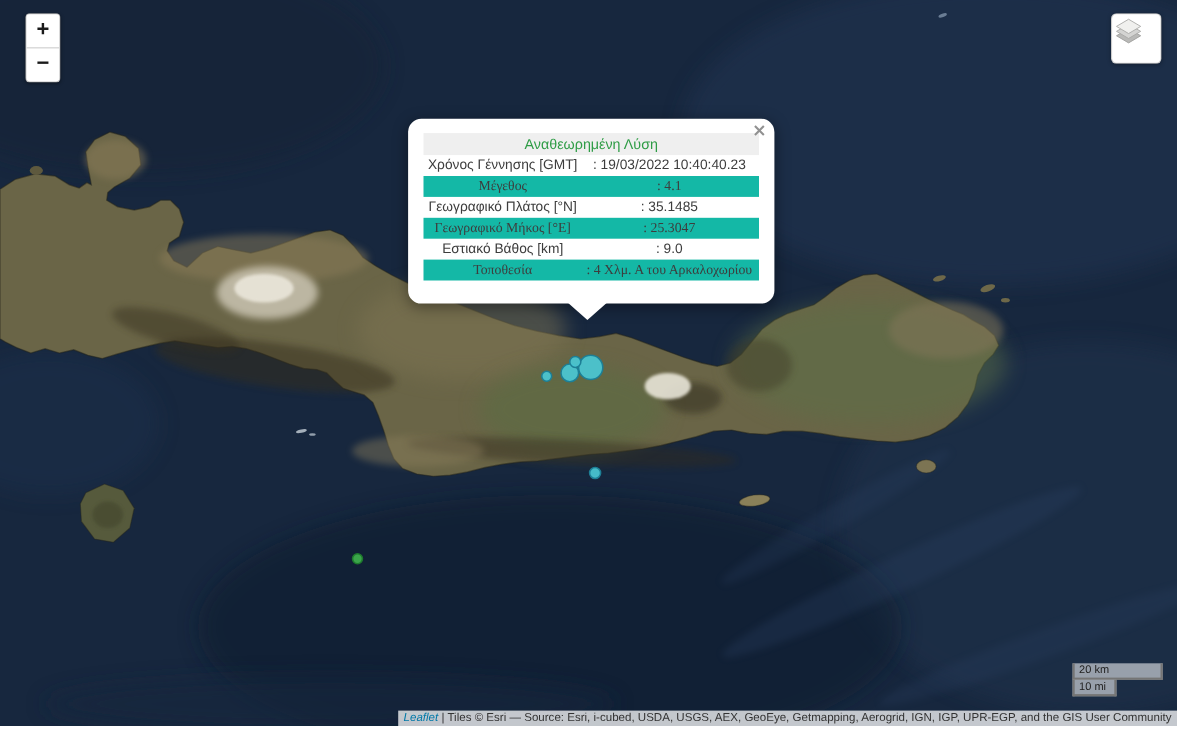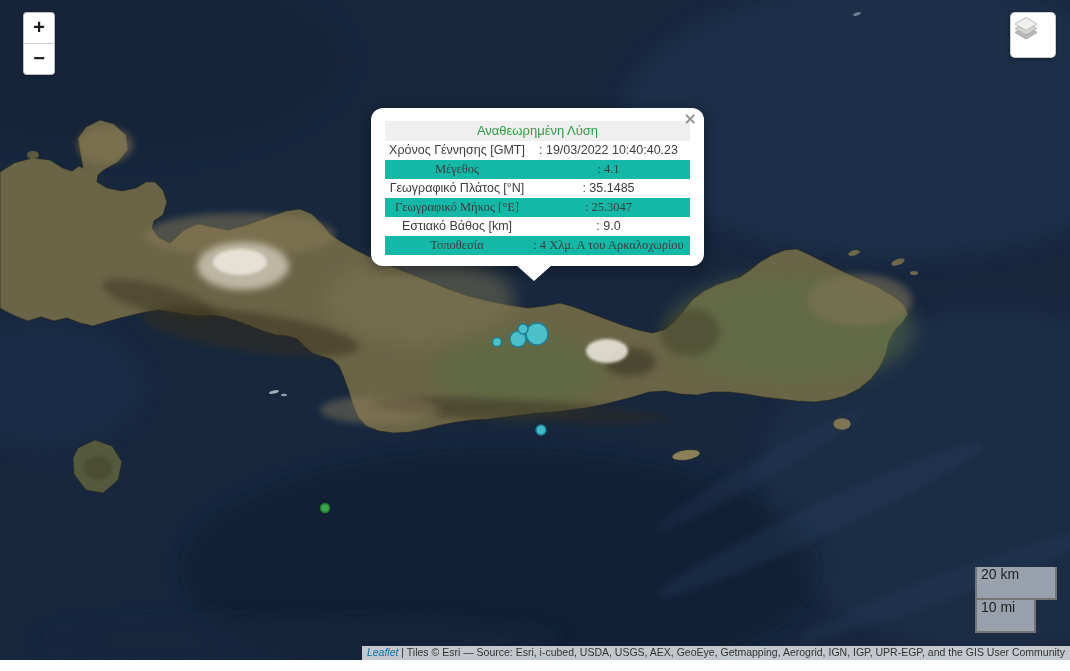--- a/index.html
+++ b/index.html
@@ -10,37 +10,37 @@
   
   .zoom-ctl{position:absolute;left:23px;top:12px;width:30px;border:1px solid rgba(0,0,0,0.25);border-radius:4px;background:#fff;box-shadow:0 1px 3px rgba(0,0,0,0.35);overflow:hidden;}
   .zoom-btn{width:30px;height:30px;line-height:29px;text-align:center;font-size:20px;font-weight:bold;color:#1a1a1a;cursor:pointer;user-select:none;}
   .zoom-btn.first{border-bottom:1px solid #ccc;}
 
   
   .layers-ctl{position:absolute;right:14px;top:12px;width:44px;height:44px;background:#fff;border:1px solid rgba(0,0,0,0.2);border-radius:5px;box-shadow:0 1px 4px rgba(0,0,0,0.3);cursor:pointer;display:flex;align-items:center;justify-content:center;}
 
   
   .popup{position:absolute;left:371px;top:108px;width:333px;background:#fff;border-radius:12px;box-shadow:0 3px 14px rgba(0,0,0,0.4);color:#3d3d3d;font-size:12.5px;}
-  .popup-inner{padding:13px 14px 11px 14px;}
+  .popup-inner{padding:13px 14px 21px 14px;}
   .popup-tail{position:absolute;left:145px;bottom:-15px;width:0;height:0;border-left:18px solid transparent;border-right:18px solid transparent;border-top:16px solid #ffffff;}
   .popup-close{position:absolute;top:4px;right:7px;font-size:16px;line-height:14px;color:#919191;cursor:pointer;font-weight:bold;font-family:"DejaVu Sans",sans-serif;}
   .ptable{width:100%;}
   .prow{display:flex;line-height:17px;padding:1px 4px;text-align:center;}
   .prow.alt{background:#14b8a6;font-family:Liberation Serif, serif;}
   .ptitle{text-align:center;line-height:18px;padding:1px 4px;background:#efefef;font-size:13px;}
   .plabel{width:136px;flex:0 0 136px;padding-right:6px;}
   .pvalue{flex:1;}
   .pfooter{margin-top:5px;padding:1px 4px;line-height:16px;color:#3d3d3d;}
   .plink{cursor:pointer;}
 
   
   .scale-ctl{position:absolute;right:13px;bottom:27px;}
-  .scale-line{border:2px solid #757575;border-top:none;background:rgba(255,255,255,0.55);color:#222;font-size:14px;line-height:12px;padding:1px 4px 18px 4px;box-sizing:border-box;white-space:nowrap;}
+  .scale-line{border:2px solid #757575;border-top:none;background:rgba(255,255,255,0.55);color:#222;font-size:10px;line-height:12px;padding:1px 4px 0 4px;box-sizing:border-box;white-space:nowrap;}
   .scale-km{width:82px;}
-  .scale-mi{width:61px;}
+  .scale-mi{width:40px;}
 
   
   .attrib{position:absolute;right:0;bottom:0;height:14px;line-height:13px;background:rgba(255,255,255,0.75);padding:0 5px;font-size:10.5px;color:#333;white-space:nowrap;}
   .attrib a{text-decoration:none;cursor:pointer;font-style:italic;}
 </style>
 </head>
 <body>
 
 <div class="map">
 

